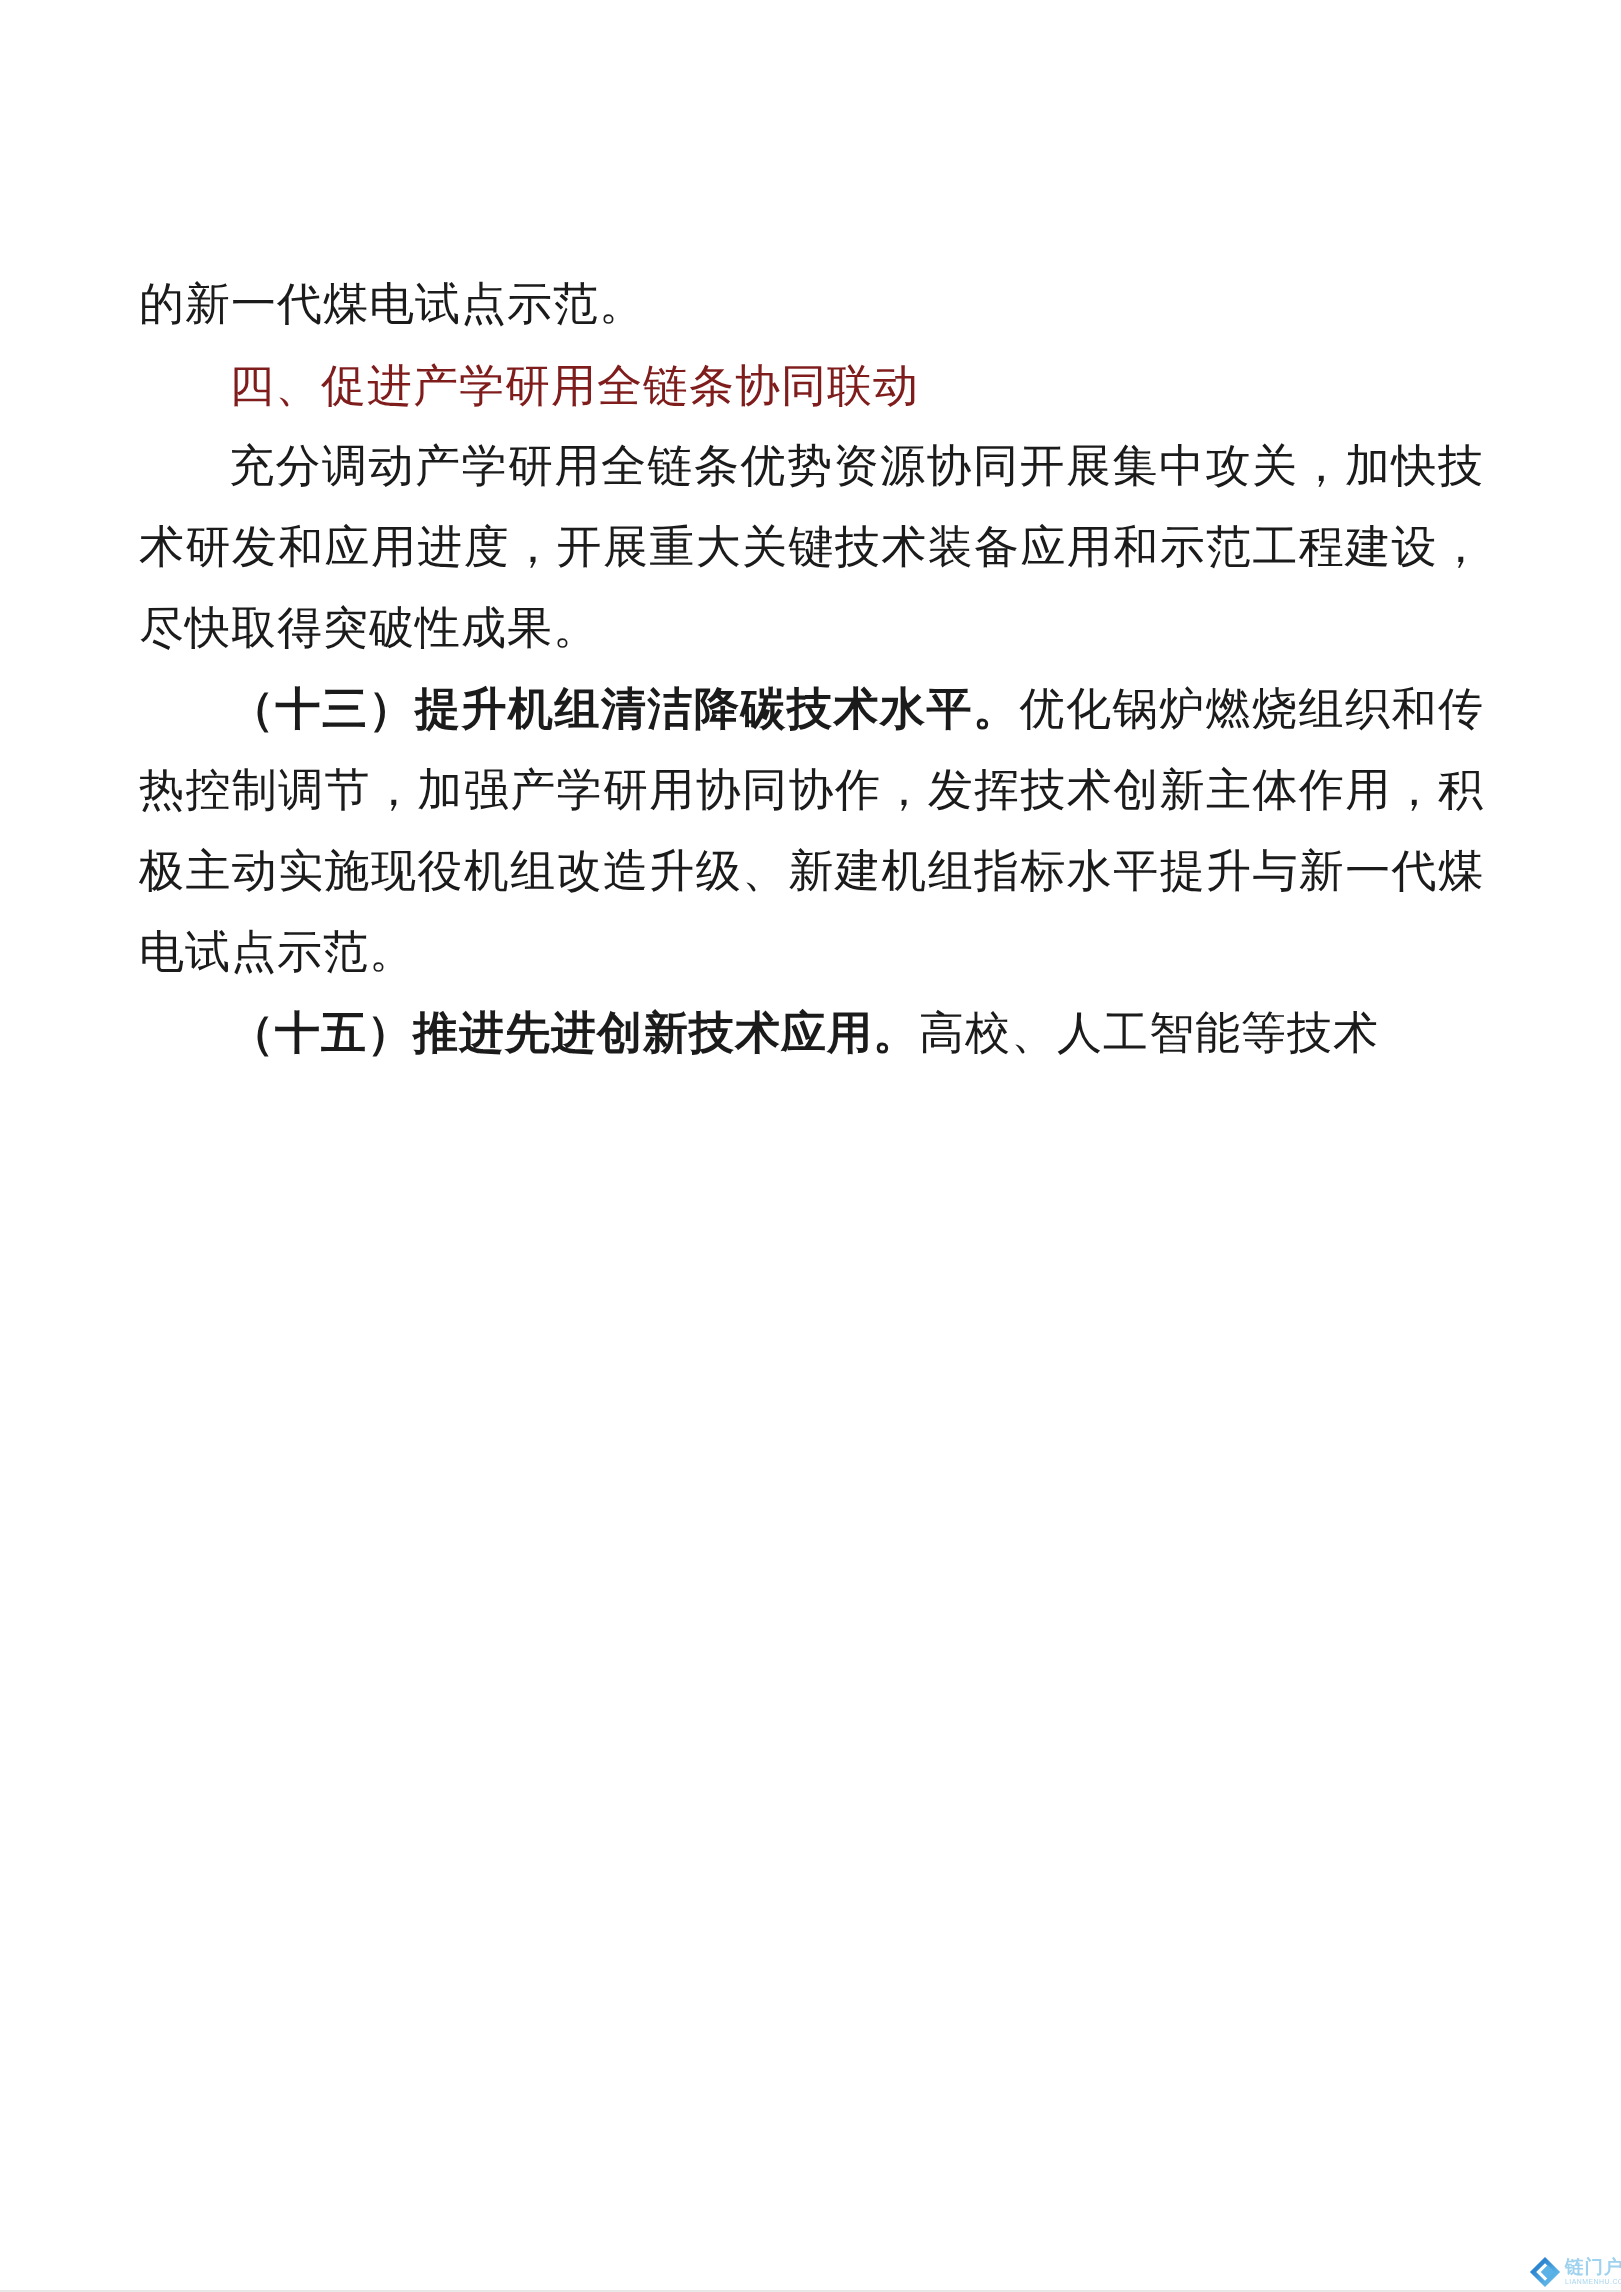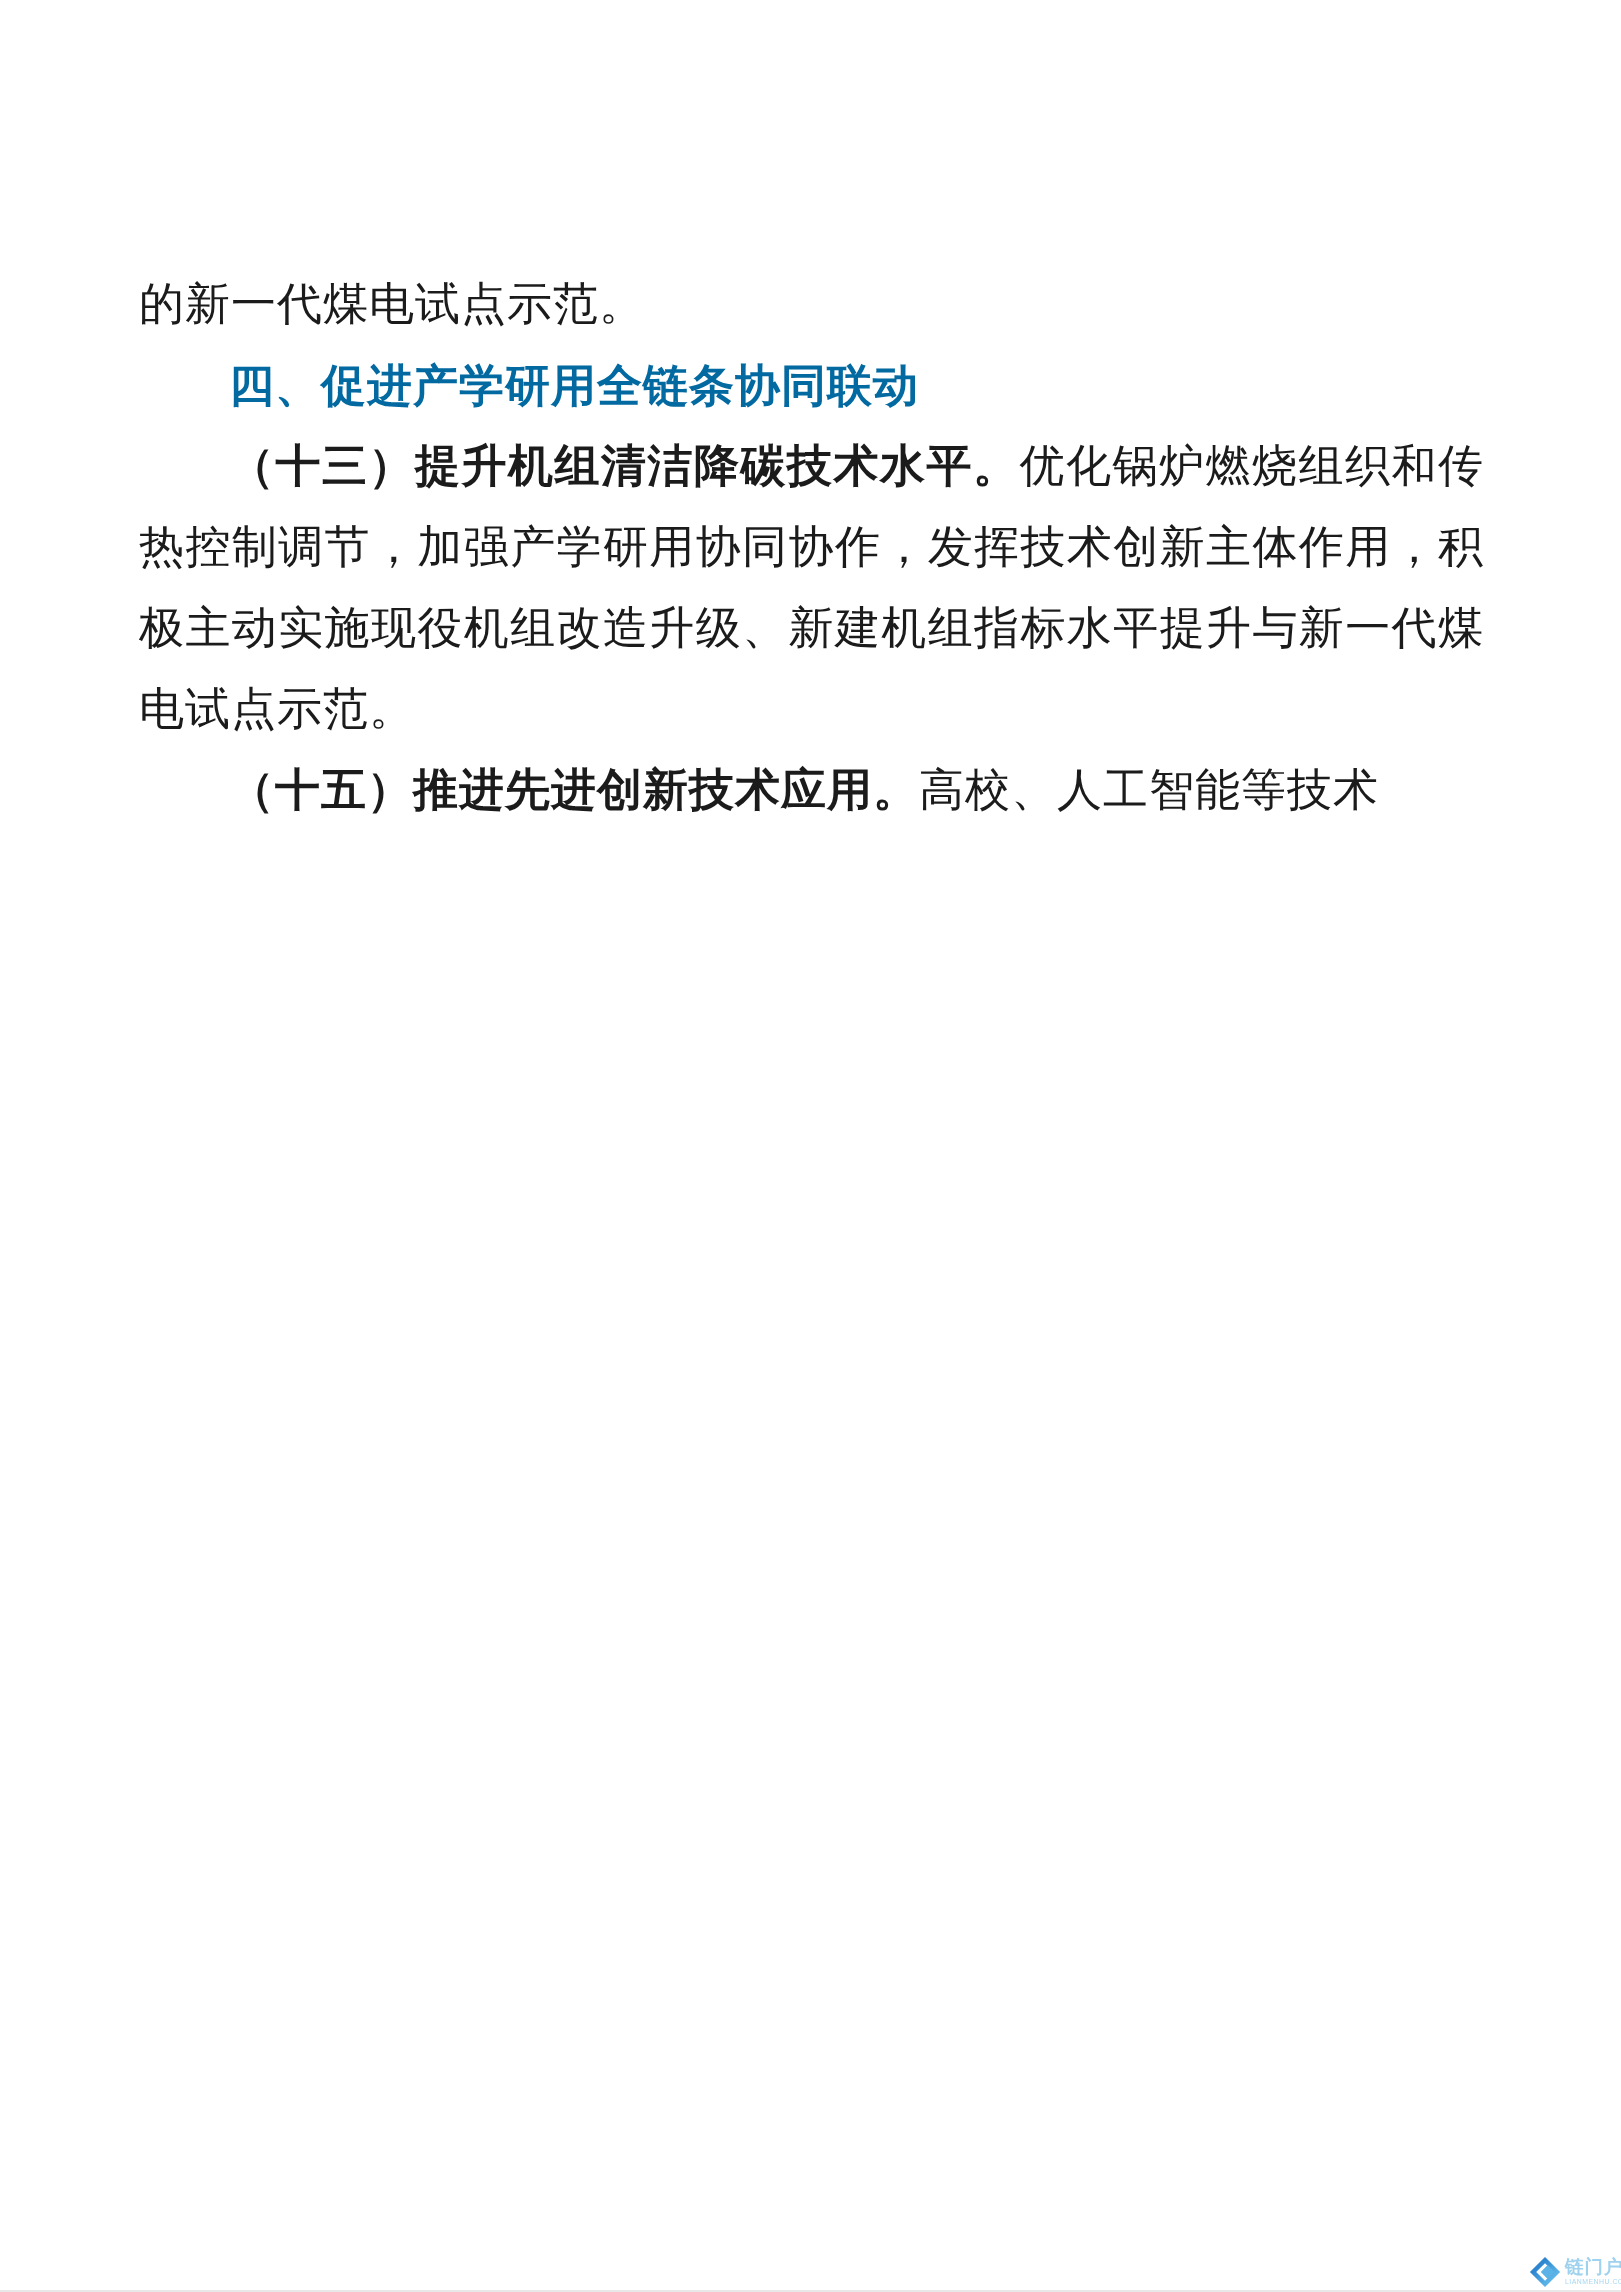--- a/index.html
+++ b/index.html
@@ -30,22 +30,22 @@
   .content p.no-indent {
     text-indent: 0;
   }
   .lead {
     font-weight: bold;
   }
   .section-heading {
     margin: 0;
     text-indent: 2em;
     font-family: "Liberation Sans", "DejaVu Sans", sans-serif;
-    font-weight: bold;
-    color: #0369a1;
+    font-weight: normal;
+    color: #7f1d1d;
   }
   
   .watermark {
     position: absolute;
     left: 1529px;
     top: 2256px;
     display: flex;
     align-items: center;
     gap: 3.9px;
   }
@@ -74,20 +74,21 @@
 
 <div class="page">
 
   <div class="content">
 
     <p class="no-indent"><span>的新一代煤电试点示范。</span></p>
 
 
     <p class="section-heading">四、促进产学研用全链条协同联动</p>
 
+    <p><span>充分调动产学研用全链条优势资源协同开展集中攻关，加快技术研发和应用进度，开展重大关键技术装备应用和示范工程建设，尽快取得突破性成果。</span></p>
 
     <p><span class="lead">（十三）提升机组清洁降碳技术水平。</span><span>优化锅炉燃烧组织和传热控制调节，加强产学研用协同协作，发挥技术创新主体作用，积极主动实施现役机组改造升级、新建机组指标水平提升与新一代煤电试点示范。</span></p>
 
 
     <p><span class="lead">（十五）推进先进创新技术应用。</span><span>高校、人工智能等技术</span></p>
 
   </div>
 
   <div class="watermark">
     <svg class="wm-icon" viewBox="0 0 36 36" xmlns="http://www.w3.org/2000/svg">

